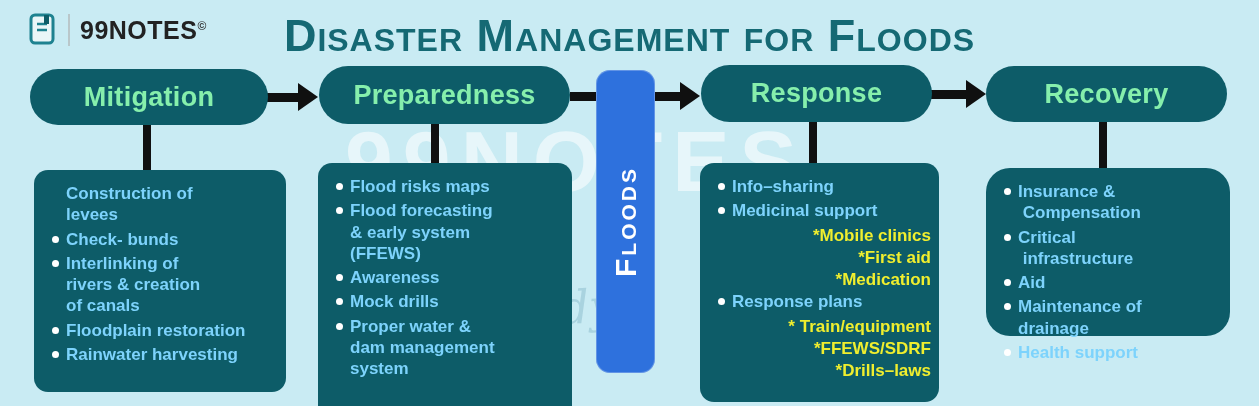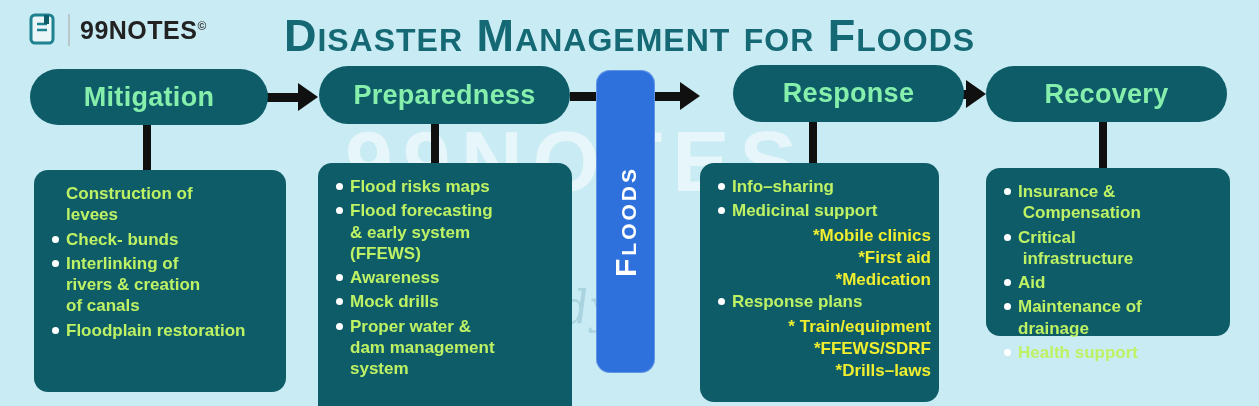--- a/index.html
+++ b/index.html
@@ -80,21 +80,21 @@
   
   .box{
     position:absolute;z-index:3;
     background:var(--teal);
     border-radius:14px;
     padding:13px 8px 8px 18px;
   }
   ul.items{list-style:none;}
   li.item{
     position:relative;
-    color:#bef264;font-size:17px;font-weight:700;
+    color:#7dd3fc;font-size:17px;font-weight:700;
     line-height:1.25;
     padding-left:14px;margin-bottom:3px;
     white-space:pre-wrap;
   }
   li.bullet::before{
     content:"";position:absolute;left:0;top:7px;
     width:7px;height:7px;border-radius:50%;background:#fff;
   }
   li.plain{padding-left:14px;}
   li.sub{color:var(--yellow);margin-bottom:1px;text-align:right;}
@@ -153,40 +153,41 @@
     <span class="shaft" style="width:38px;"></span>
     <span class="head" style="left:36px;"></span>
   </div>
 
   <div class="pill" style="left:30px;top:69px;width:238px;height:56px;">
     <span class="pill-label">Mitigation</span>
   </div>
   <div class="pill" style="left:319px;top:66px;width:251px;height:58px;">
     <span class="pill-label">Preparedness</span>
   </div>
-  <div class="pill" style="left:733px;top:65px;width:231px;height:57px;">
+  <div class="pill" style="left:701px;top:65px;width:231px;height:57px;">
     <span class="pill-label">Response</span>
   </div>
   <div class="pill" style="left:986px;top:66px;width:241px;height:56px;">
     <span class="pill-label">Recovery</span>
   </div>
 
   <div class="banner">
     <span class="banner-label">Floods</span>
   </div>
 
   <div class="box" style="left:34px;top:170px;width:252px;height:222px;">
     <ul class="items">
         <li class="item plain">Construction of
 levees</li>
         <li class="item bullet">Check- bunds</li>
         <li class="item bullet">Interlinking of
 rivers &amp; creation
 of canals</li>
         <li class="item bullet">Floodplain restoration</li>
+        <li class="item bullet">Rainwater harvesting</li>
       </ul>
   </div>
   <div class="box" style="left:318px;top:163px;width:254px;height:294px;">
     <ul class="items">
         <li class="item bullet">Flood risks maps</li>
         <li class="item bullet">Flood forecasting
 &amp; early system
 (FFEWS)</li>
         <li class="item bullet">Awareness</li>
         <li class="item bullet">Mock drills</li>
@@ -201,21 +202,21 @@
         <li class="item bullet">Medicinal support</li>
         <li class="item sub">*Mobile clinics</li>
         <li class="item sub">*First aid</li>
         <li class="item sub">*Medication</li>
         <li class="item bullet">Response plans</li>
         <li class="item sub">* Train/equipment</li>
         <li class="item sub">*FFEWS/SDRF</li>
         <li class="item sub">*Drills–laws</li>
       </ul>
   </div>
-  <div class="box" style="left:986px;top:168px;width:244px;height:168px;">
+  <div class="box" style="left:986px;top:168px;width:244px;height:168px;border-radius:24px;">
     <ul class="items">
         <li class="item bullet">Insurance &amp;
  Compensation</li>
         <li class="item bullet">Critical
  infrastructure</li>
         <li class="item bullet">Aid</li>
         <li class="item bullet">Maintenance of
 drainage</li>
         <li class="item bullet">Health support</li>
       </ul>

